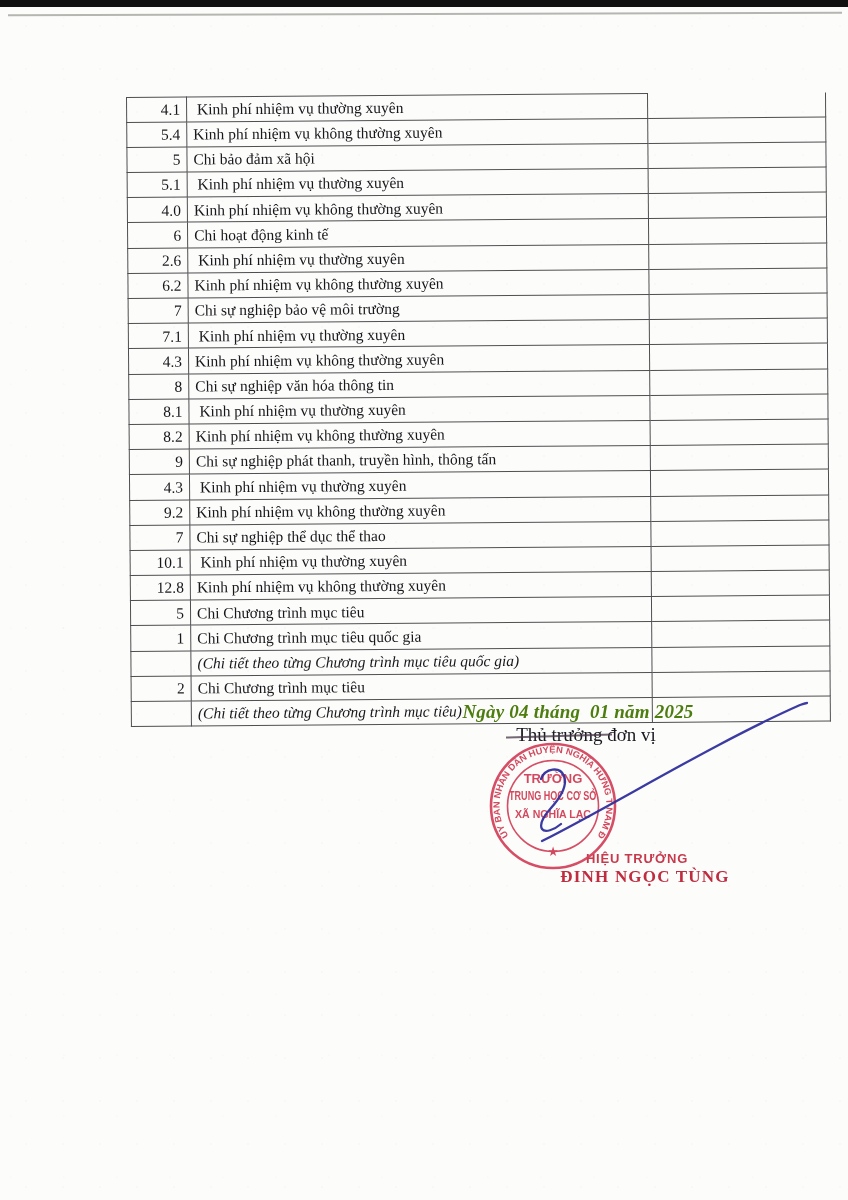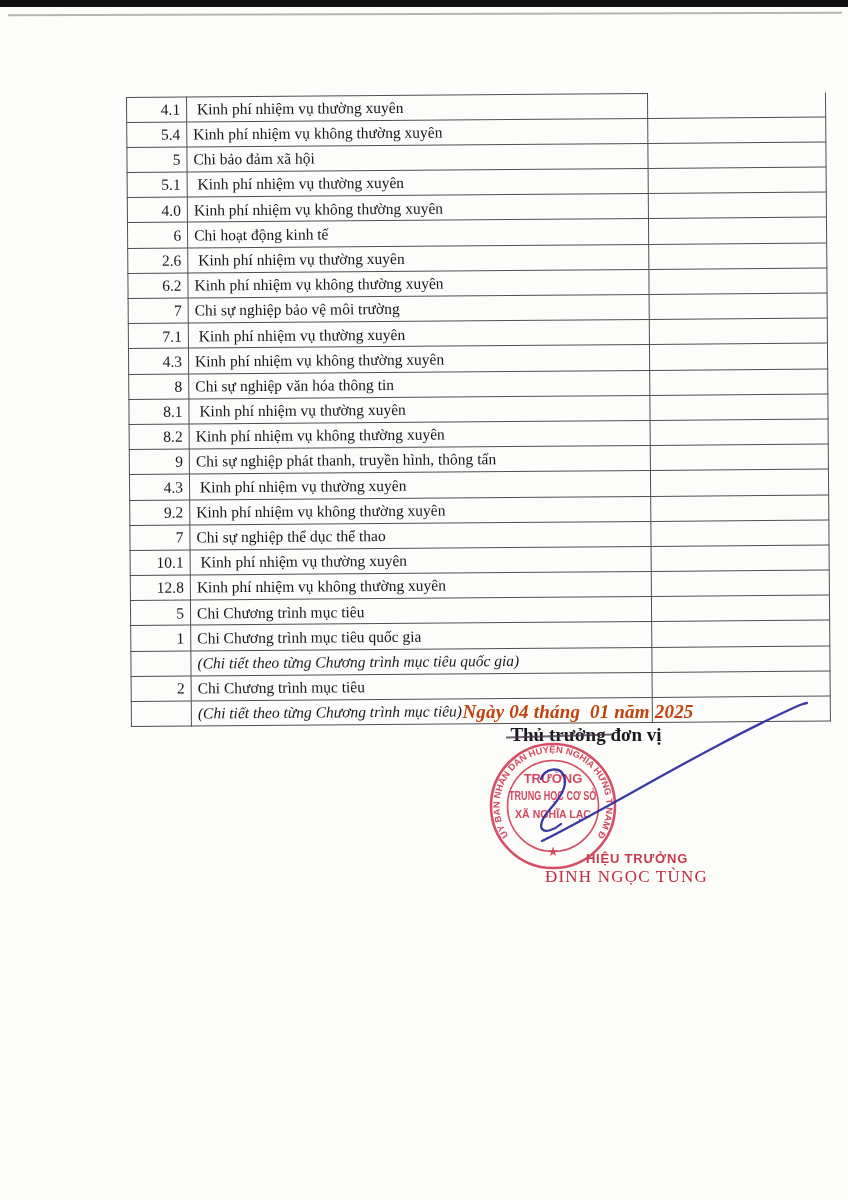--- a/index.html
+++ b/index.html
@@ -31,34 +31,34 @@
   }
   td.c-num{width:53px;text-align:right;padding:0 6px 0 0;}
   td.c-label{width:454px;text-align:left;padding:0 0 0 6px;white-space:pre;}
   td.c-val{width:175px;}
   tr:first-child td.c-val{border-top:none;}
   td.c-label.it{font-style:italic;}
 
   .date-line{
     left:440px;top:701px;width:276px;text-align:center;
     font-style:italic;font-weight:600;font-size:19px;letter-spacing:0.2px;
-    white-space:pre;color:#c2410c;
+    white-space:pre;color:#4d7c0f;
   }
   .signer-title{
     left:440px;top:724px;width:292px;text-align:center;
-    font-weight:bold;font-size:19px;color:#181820;
+    font-weight:normal;font-size:19px;color:#181820;
   }
   .signer-position{
     left:557px;top:851px;width:160px;text-align:center;
     font-family:"Liberation Sans","DejaVu Sans",sans-serif;
     font-weight:bold;font-size:13px;letter-spacing:0.8px;color:#c73a4e;
   }
   .signer-name{
-    left:545px;top:867px;width:200px;
-    font-weight:normal;font-size:17px;letter-spacing:1.2px;color:#bf2c40;
+    left:545px;top:867px;width:200px;text-align:center;
+    font-weight:bold;font-size:17px;letter-spacing:1.2px;color:#bf2c40;
   }
   svg.sig-overlay{left:440px;top:690px;}
   .stamp-text{font-family:"Liberation Sans","DejaVu Sans",sans-serif;font-weight:bold;}
 </style>
 </head>
 <body>
 
 <div class="abs scan-top-bar"></div>
 <div class="abs scan-edge-line"></div>
 

